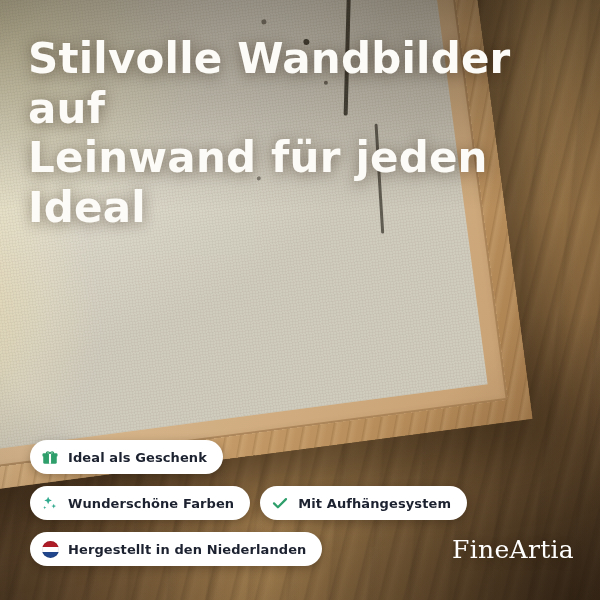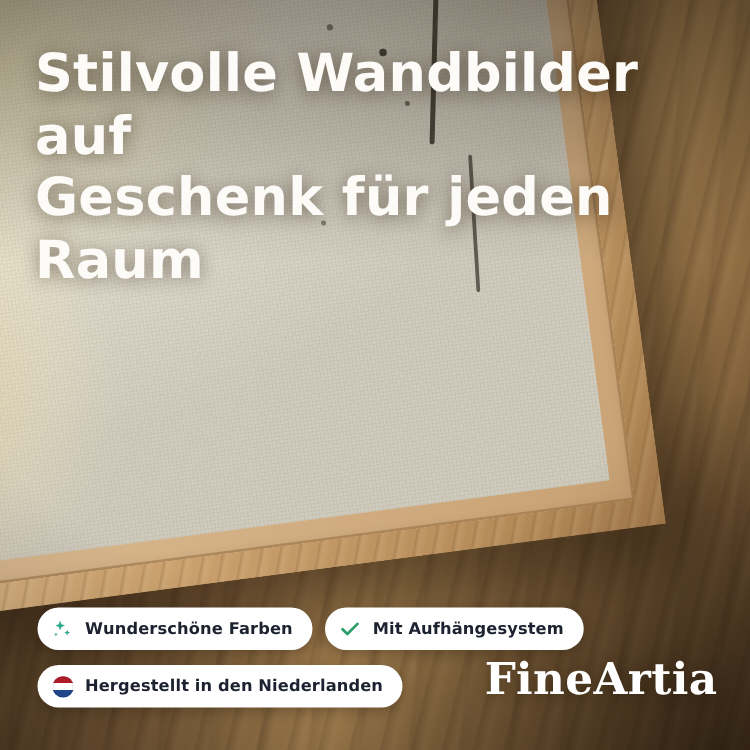--- a/index.html
+++ b/index.html
@@ -238,22 +238,22 @@
     box-shadow: 0 0 0 1px rgba(0,0,0,0.08) inset;
   }
 
   
   .brand {
     position: absolute;
     right: 26px;
     bottom: 36px;
     color: #ffffff;
     font-family: "DejaVu Serif", serif;
-    font-size: 35px;
-    font-weight: 700;
+    font-size: 25px;
+    font-weight: 400;
     letter-spacing: 0.3px;
     text-shadow: 0 2px 10px rgba(40,25,10,0.5);
   }
 </style>
 </head>
 <body>
 
 <div class="canvas">
 
   <div class="photo">
@@ -282,25 +282,39 @@
       <div class="weave"></div>
       <div class="sheen"></div>
     </div>
   </div>
 
   <div class="top-dark"></div>
   <div class="vignette"></div>
 
   <div class="headline">
     <span>Stilvolle Wandbilder auf</span>
-    <span class="l2">Geschenk für jeden Raum</span>
+    <span class="l2">Leinwand für jeden Ideal</span>
   </div>
 
   <div class="pills">
 
+    <div class="pill-row">
+      <div class="pill">
+        <span class="pill-icon">
+          <svg width="18" height="18" viewBox="0 0 24 24" aria-hidden="true">
+            <rect x="3" y="10" width="18" height="11" rx="2" fill="#2e9e6b"></rect>
+            <rect x="2" y="7" width="20" height="4.5" rx="1.6" fill="#2e9e6b"></rect>
+            <rect x="10.6" y="7" width="2.8" height="14" fill="#ffffff"></rect>
+            <path d="M12 7c-2.5-3.4-6.2-1.2-4 1" stroke="#2e9e6b" stroke-width="1.8" fill="none" stroke-linecap="round"></path>
+            <path d="M12 7c2.5-3.4 6.2-1.2 4 1" stroke="#2e9e6b" stroke-width="1.8" fill="none" stroke-linecap="round"></path>
+          </svg>
+        </span>
+        <span class="pill-label">Ideal als Geschenk</span>
+      </div>
+    </div>
 
     <div class="pill-row">
       <div class="pill">
         <span class="pill-icon">
           <svg width="18" height="18" viewBox="0 0 24 24" aria-hidden="true">
             <path d="M9.5 3.5l1.5 3.6 3.6 1.5-3.6 1.5-1.5 3.6-1.5-3.6L4.4 8.6l3.6-1.5z" fill="#2fa98d"></path>
             <path d="M17 13l.9 2.2 2.2.9-2.2.9-.9 2.2-.9-2.2-2.2-.9 2.2-.9z" fill="#2fa98d"></path>
             <path d="M5 16l.6 1.5 1.5.6-1.5.6L5 20.2l-.6-1.5-1.5-.6 1.5-.6z" fill="#2fa98d"></path>
           </svg>
         </span>

